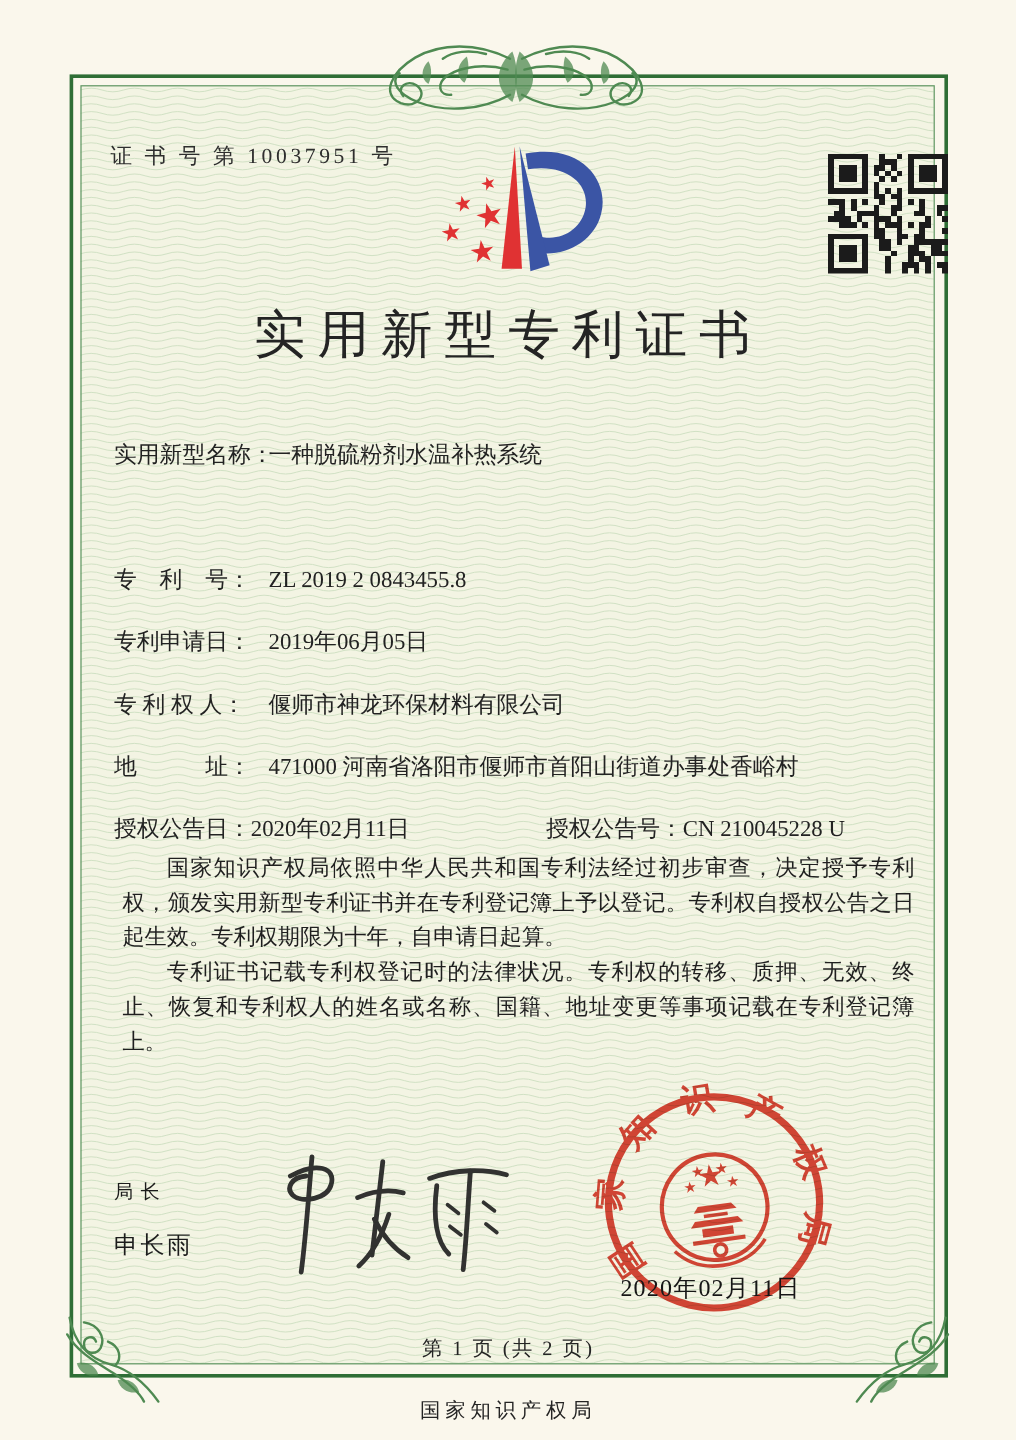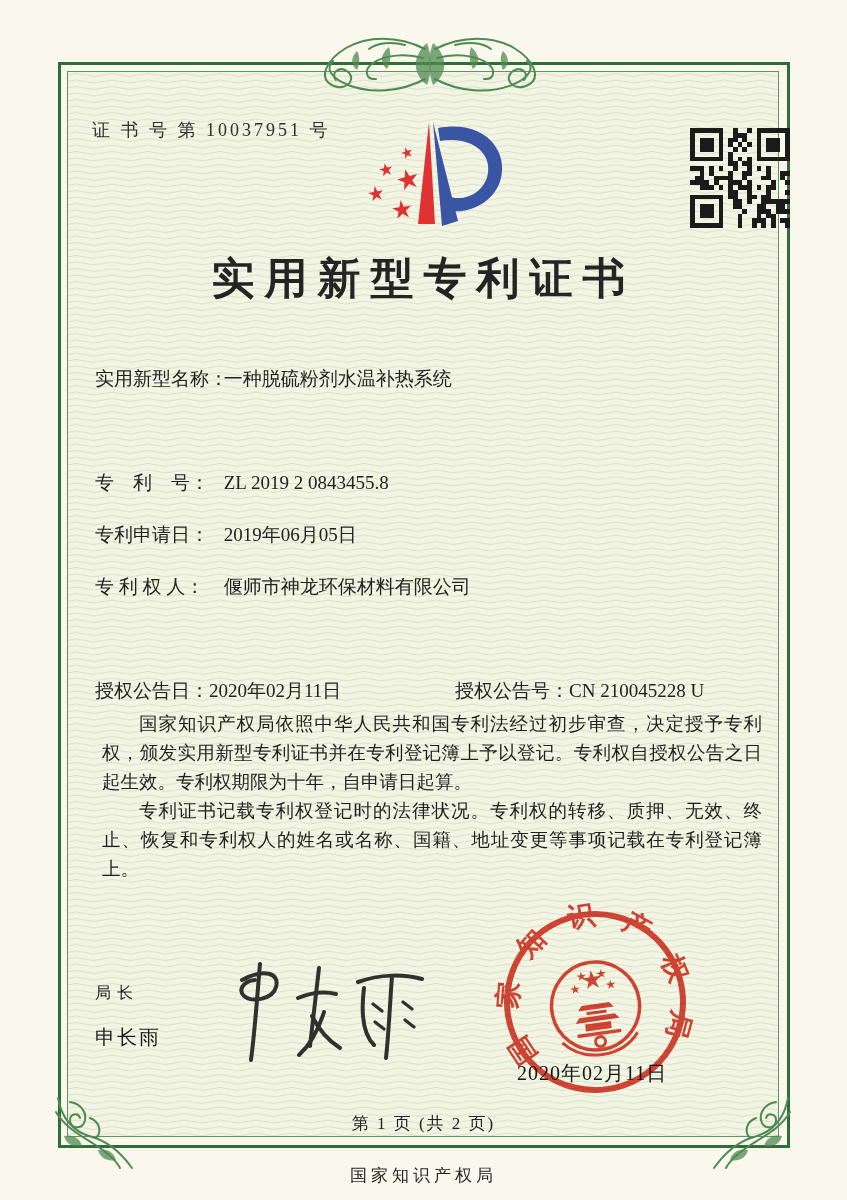--- a/index.html
+++ b/index.html
@@ -26,21 +26,21 @@
   .orn-top{position:absolute;left:285px;top:27px;width:290px;height:72px;}
   .orn-bl{position:absolute;left:50px;top:1092px;width:88px;height:80px;}
   .orn-br{position:absolute;left:708px;top:1092px;width:88px;height:80px;}
 
   .certno{position:absolute;left:92px;top:118px;font-size:18px;letter-spacing:3px;color:#2e2e2e;}
 
   .logo{position:absolute;left:350px;top:114px;width:165px;height:118px;}
   .qr{position:absolute;left:690px;top:128px;width:100px;height:100px;}
 
   .title{position:absolute;left:0;right:0;top:250px;margin:0;text-align:center;
-         font-size:43px;font-weight:bold;letter-spacing:10px;color:#242424;}
+         font-size:43px;font-weight:normal;letter-spacing:10px;color:#242424;}
 
   .frow{position:absolute;left:95px;font-size:19px;color:var(--ink);white-space:nowrap;}
   .flabel{display:inline-block;width:124px;}
   .fvalue{display:inline-block;}
   .frow1{top:366px}.frow2{top:418px}.frow3{top:470px}
   .frow4{top:522px}.frow5{top:574px}.frow6{top:626px}
   .grow{position:absolute;left:95px;top:678px;font-size:19px;color:var(--ink);white-space:nowrap;}
   .grow .g2{position:absolute;left:360px;top:0;}
 
   .paras{position:absolute;left:102px;top:710px;width:660px;font-size:18.5px;line-height:29px;
@@ -519,20 +519,24 @@
     <span class="fvalue">ZL 2019 2 0843455.8</span>
   </div>
   <div class="frow frow4">
     <span class="flabel">专利申请日：</span>
     <span class="fvalue">2019年06月05日</span>
   </div>
   <div class="frow frow5">
     <span class="flabel">专 利 权 人：</span>
     <span class="fvalue">偃师市神龙环保材料有限公司</span>
   </div>
+  <div class="frow frow6">
+    <span class="flabel">地　　　址：</span>
+    <span class="fvalue">471000 河南省洛阳市偃师市首阳山街道办事处香峪村</span>
+  </div>
 
   <div class="grow">
     <span>授权公告日：</span><span>2020年02月11日</span>
     <span class="g2"><span>授权公告号：</span><span>CN 210045228 U</span></span>
   </div>
 
   <div class="paras">
     <p>国家知识产权局依照中华人民共和国专利法经过初步审查，决定授予专利权，颁发实用新型专利证书并在专利登记簿上予以登记。专利权自授权公告之日起生效。专利权期限为十年，自申请日起算。</p>
     <p>专利证书记载专利权登记时的法律状况。专利权的转移、质押、无效、终止、恢复和专利权人的姓名或名称、国籍、地址变更等事项记载在专利登记簿上。</p>
   </div>

